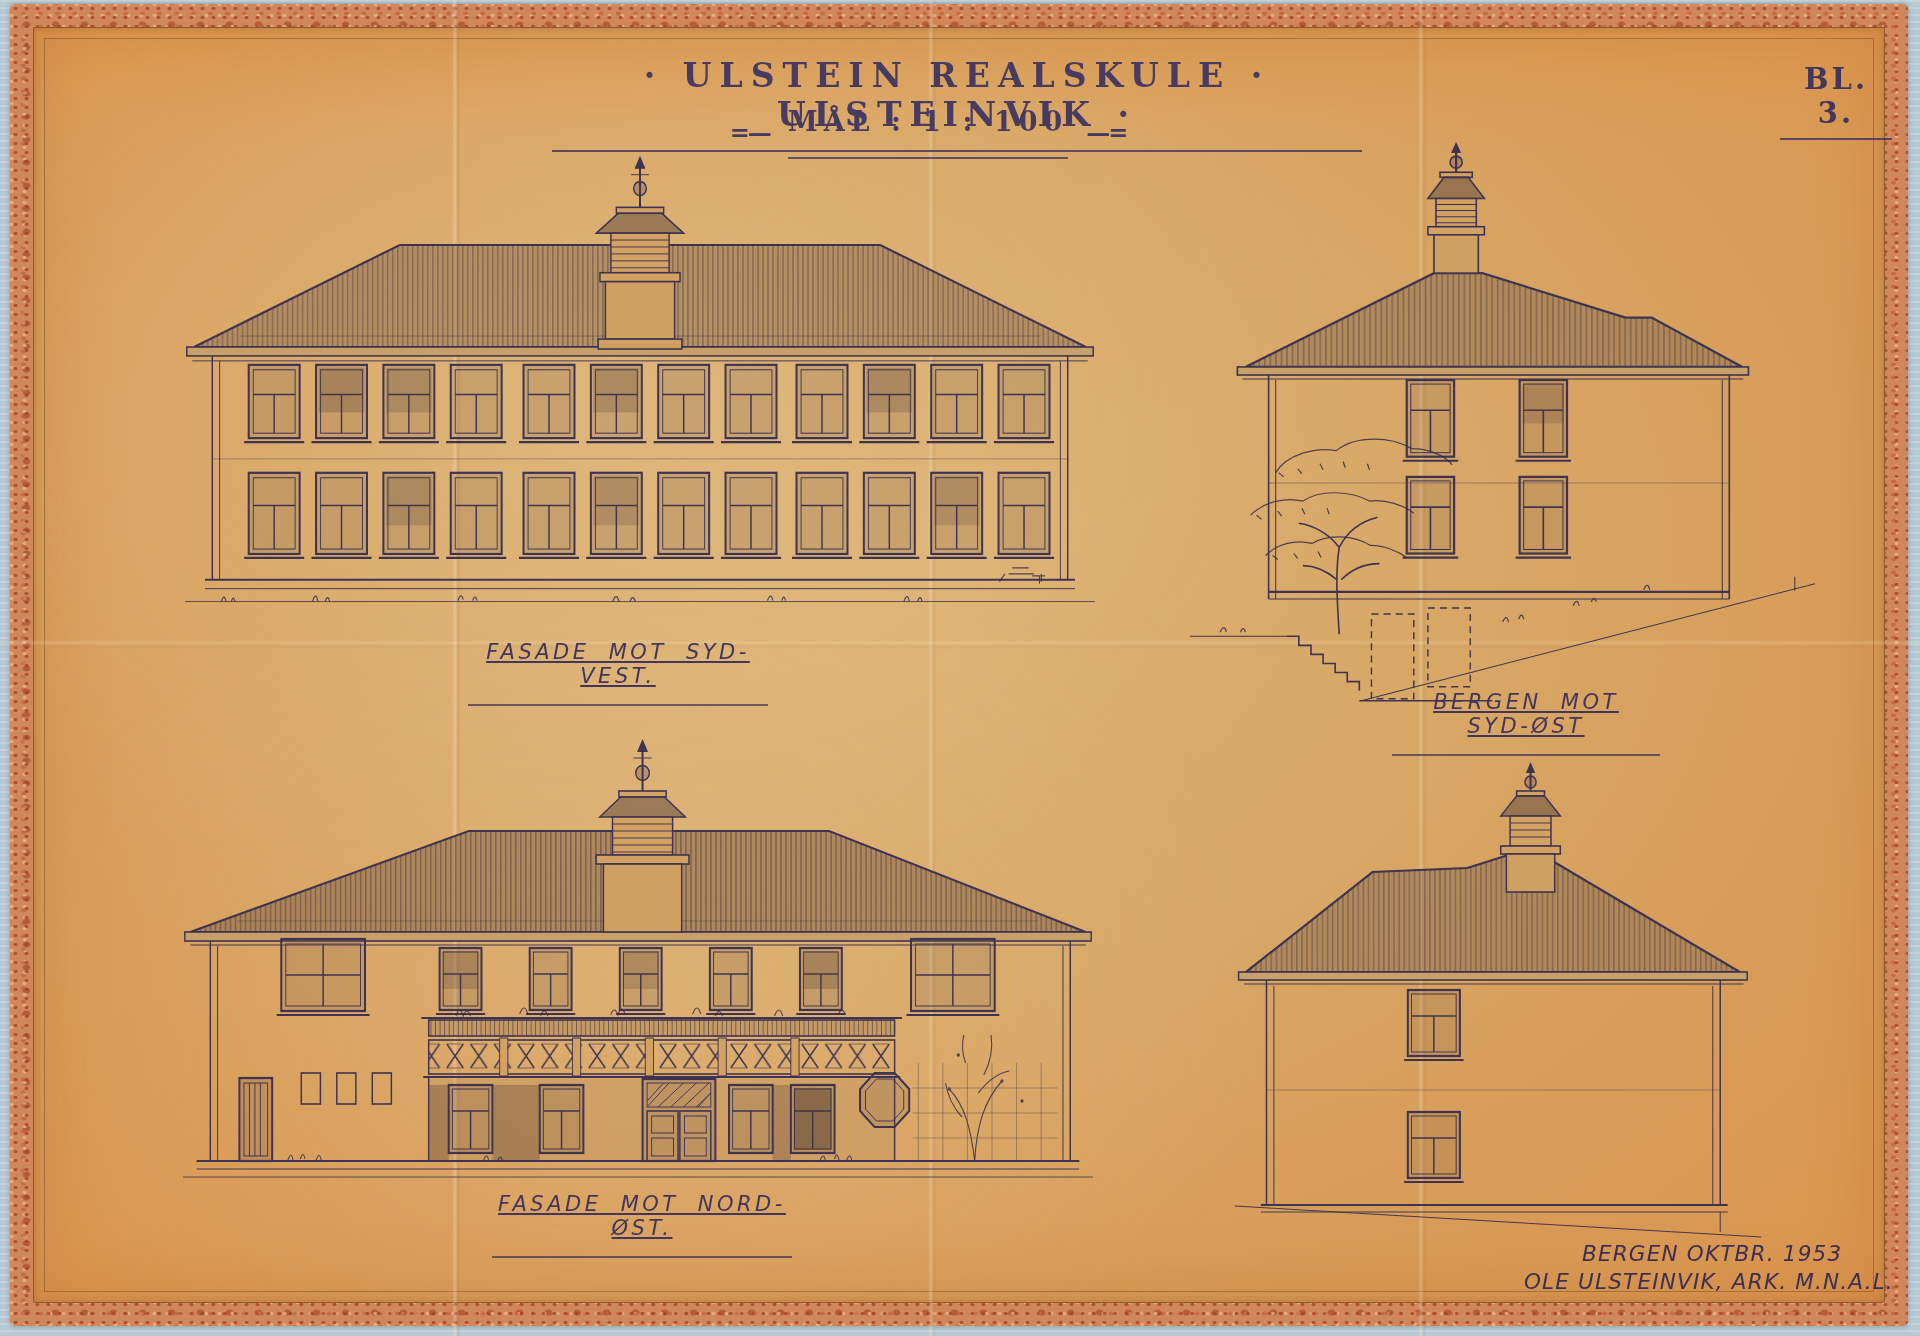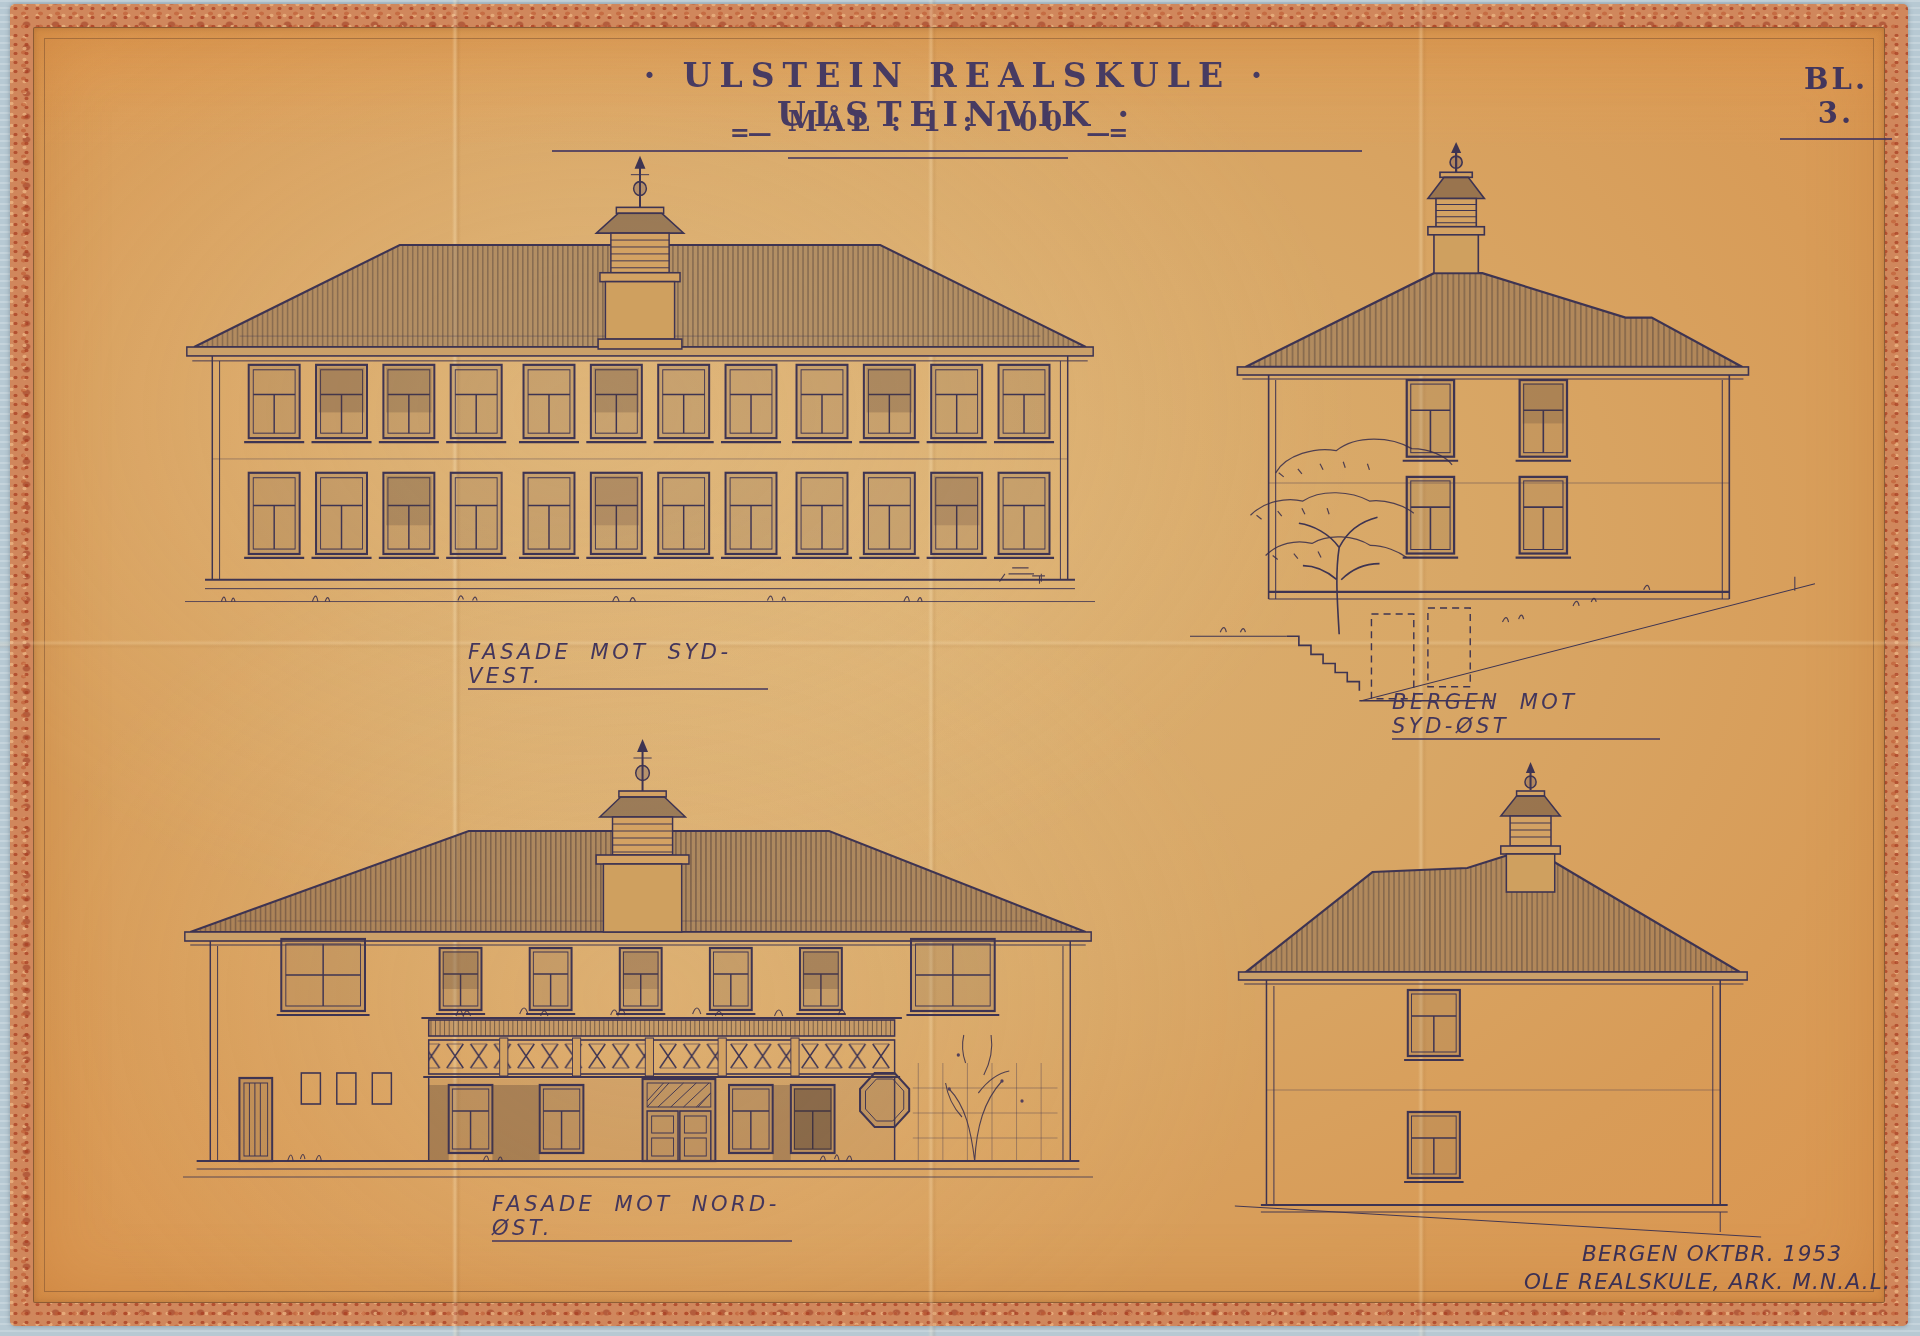--- a/index.html
+++ b/index.html
@@ -34,22 +34,22 @@
   .title-wrap{position:absolute;left:552px;top:56px;width:810px;text-align:center;
     font-family:"DejaVu Serif", serif;font-size:33px;font-weight:700;letter-spacing:8px;
     color:#473b62;border-bottom:2px solid rgba(62,50,95,.8);padding-bottom:16px;}
   .scale-row{position:absolute;left:678px;top:106px;width:500px;display:flex;align-items:center;justify-content:center;gap:18px;
     font-family:"DejaVu Serif", serif;color:#473b62;}
   .scale-text{font-size:27px;font-weight:700;letter-spacing:6px;border-bottom:2px solid rgba(62,50,95,.75);padding-bottom:20px;}
   .scale-mark{font-size:24px;font-weight:700;letter-spacing:-2px;}
   .sheet-number{position:absolute;left:1780px;top:62px;width:112px;text-align:center;
     font-family:"DejaVu Serif", serif;font-size:29px;font-weight:700;letter-spacing:3px;
     color:#43365c;border-bottom:2px solid rgba(62,50,95,.8);padding-bottom:8px;}
-  .facade-label{position:absolute;text-align:left;font-style:italic;font-size:21px;letter-spacing:3.5px;word-spacing:9px;
-    color:#43365c;border-bottom:2px solid rgba(67,54,92,.75);padding-bottom:0;font-weight:500;}
+  .facade-label{position:absolute;text-align:center;font-style:italic;font-size:21px;letter-spacing:3.5px;word-spacing:9px;
+    color:#43365c;border-bottom:2px solid rgba(67,54,92,.75);padding-bottom:16px;font-weight:500;text-decoration:underline;}
   .signature{position:absolute;left:1524px;top:1240px;color:#3b3054;font-style:italic;
     font-size:21.5px;letter-spacing:1.2px;line-height:1.3;}
   .sig1{padding-left:58px;}
   .el{position:absolute;}
   
   .s1{stroke:#3e3452;stroke-width:1;}
   .s15{stroke:#3e3452;stroke-width:1.6;}
   .s2{stroke:#3e3452;stroke-width:2.2;}
   .soft{stroke:rgba(62,52,82,.40);stroke-width:1;}
   .sq{stroke:rgba(55,45,75,.85);stroke-width:1.2;fill:none;}
@@ -402,15 +402,15 @@
     </g>
     <g>
       <line class="s2" x1="30" y1="445" x2="532" y2="445"></line>
       <line class="s1" x1="30" y1="452" x2="532" y2="452"></line>
       <path class="s1 nf" d="M2,446 L568,477 M524,452 V472"></path>
     </g>
   </svg>
 
   <div class="signature">
     <div class="sig1">BERGEN OKTBR. 1953</div>
-    <div>OLE REALSKULE, ARK. M.N.A.L.</div>
+    <div>OLE ULSTEINVIK, ARK. M.N.A.L.</div>
   </div>
 </div>
 
 </body></html>

